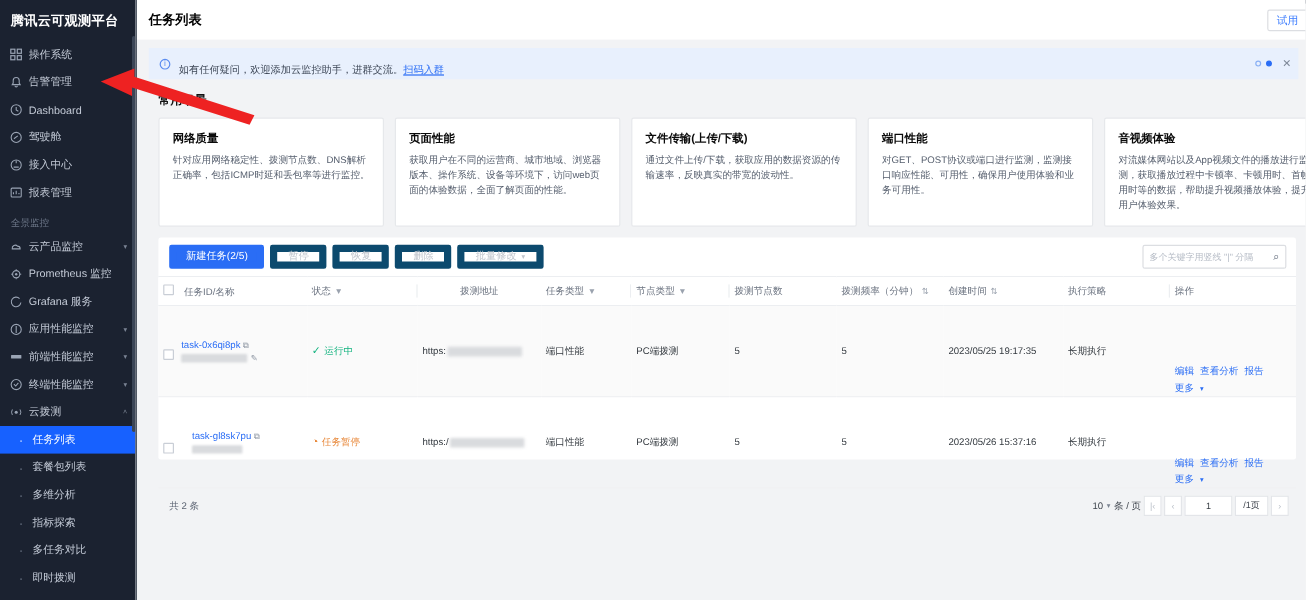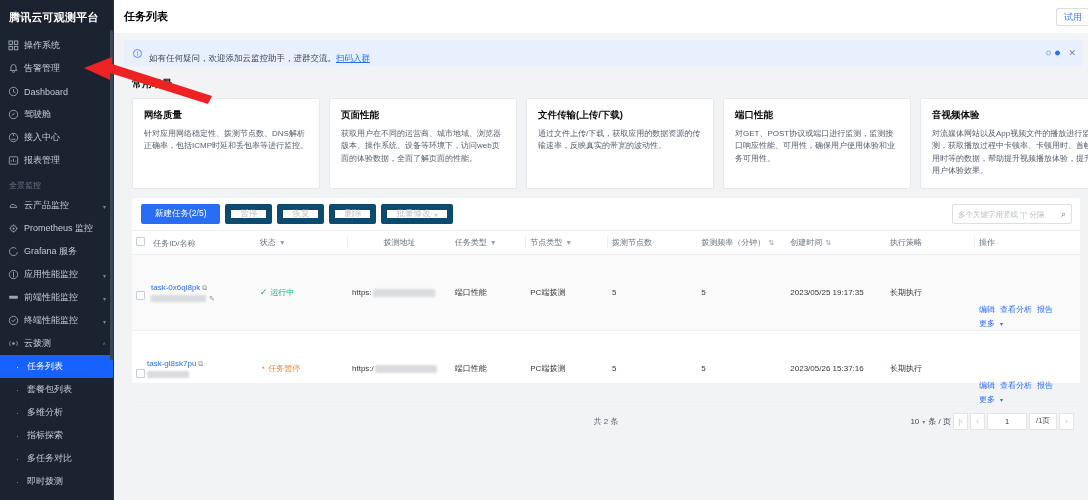--- a/index.html
+++ b/index.html
@@ -271,21 +271,20 @@
   .actions { font-size: 8px; color: #2a6df5; line-height: 1.7; white-space: nowrap; margin-top: 48px; }
   .actions a { color: #2a6df5; text-decoration: none; margin-right: 5px; }
   .actions .more { display: block; }
 
   .pager {
     height: 28px;
     display: flex; align-items: center;
     padding: 0 9px;
     font-size: 8px; color: #5b6372;
     position: relative;
-    justify-content: center;
   }
   .pager-right {
     position: absolute; right: 6px; top: 0; height: 28px;
     display: flex; align-items: center; gap: 2px;
   }
   .psel { display: flex; align-items: center; gap: 3px; font-size: 8px; color: #40464f; }
   .psel .cr { font-size: 6px; color: #7c8492; }
   .pbox {
     height: 17px; min-width: 15px;
     border: 1px solid #e3e5e9; background: #fff;
@@ -603,21 +602,21 @@
               <td>长期执行</td>
               <td>
                 <div class="actions">
                   <a href="#">编辑</a><a href="#">查看分析</a><a href="#">报告</a>
                   <span class="more"><a href="#">更多</a><span style="font-size:6px">▾</span></span>
                 </div>
               </td>
             </tr>
             <tr>
               <td>
-                <div style="display:flex;align-items:flex-end;gap:2px">
+                <div style="display:flex;align-items:flex-end;gap:15px">
                   <span class="cbox" style="margin-top:6px"></span>
                   <div style="flex:1 1 auto">
                     <div class="task-id">
                       <span>task-gl8sk7pu</span>
                       <span class="copy-ico">⧉</span>
                     </div>
                     <div class="name-row">
                       <span class="blur-bar" style="width:42px"></span>
                     </div>
                   </div>

